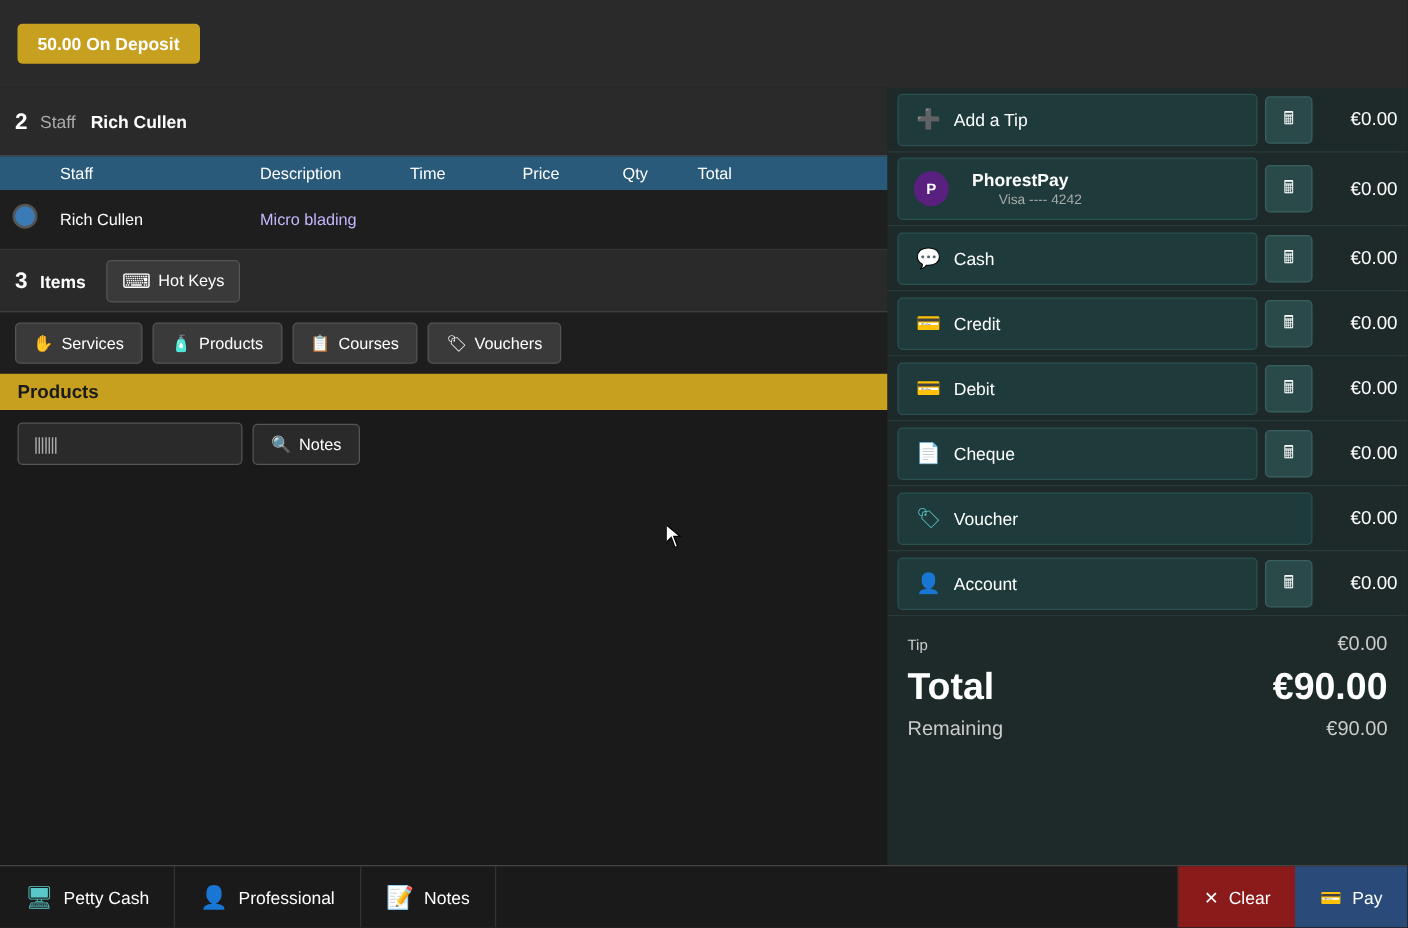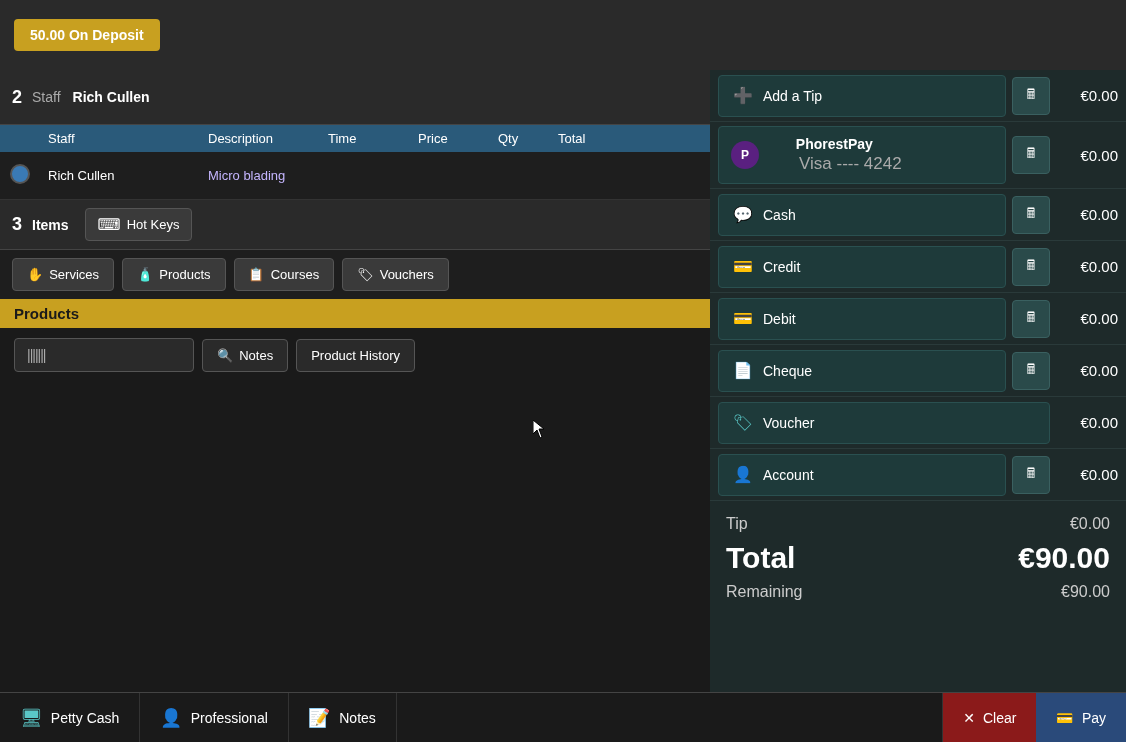--- a/index.html
+++ b/index.html
@@ -313,36 +313,36 @@
       border-radius: 50%;
       display: flex;
       align-items: center;
       justify-content: center;
       color: white;
       font-size: 12px;
       font-weight: bold;
     }
     .phorest-text { line-height: 1.3; }
     .phorest-name { font-weight: bold; font-size: 14px; }
-    .phorest-sub { font-size: 17px; color: #aaa; margin-left: 32px; }
+    .phorest-sub { font-size: 11px; color: #aaa; margin-left: 32px; }
 
     
     .totals-area {
       padding: 10px 16px;
       background: #1e2a2a;
     }
     .totals-row {
       display: flex;
       justify-content: space-between;
       align-items: center;
       padding: 4px 0;
     }
     .totals-label {
       color: #ccc;
-      font-size: 16px;
+      font-size: 12px;
     }
     .totals-value {
       color: #ccc;
       font-size: 16px;
     }
     .total-big-label {
       color: white;
       font-size: 30px;
       font-weight: bold;
     }
@@ -490,21 +490,20 @@
       <div class="products-area">
         <div class="products-header">Products</div>
         <div class="products-toolbar">
           <div class="barcode-input">
             <span style="font-size:14px; letter-spacing:-1px; color:#aaa;">|||||||</span>
           </div>
           <button class="select-btn">
             <span>🔍</span>
             <span>Notes</span>
           </button>
-          <button class="product-history-btn">Product History</button>
         </div>
       </div>
     </div>
 
   </div>
 
   <div class="right-panel">
 
     <div class="payment-row">
       <button class="payment-btn tip-btn">

